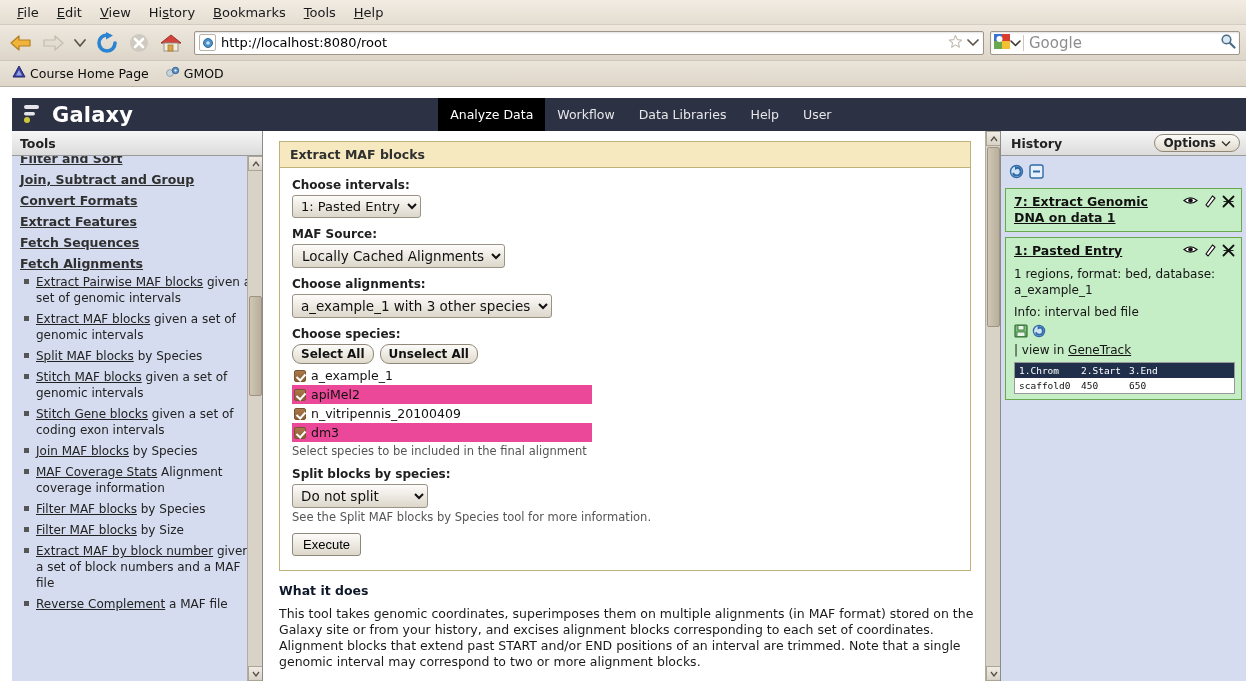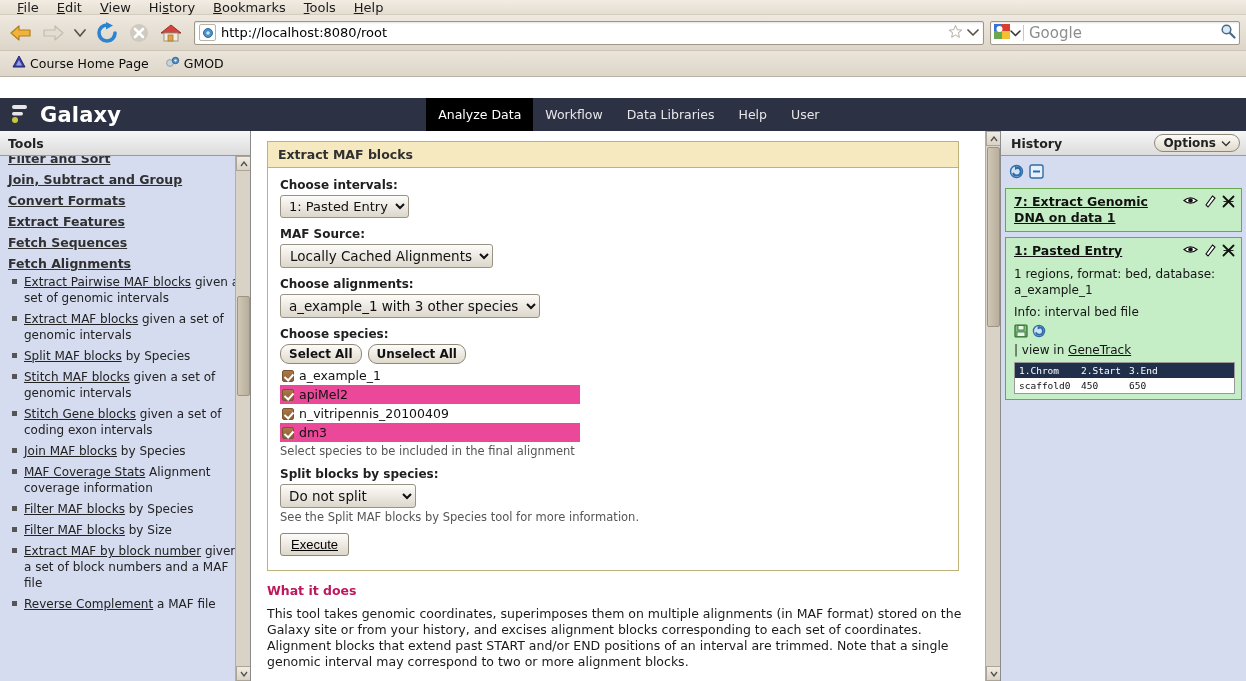--- a/index.html
+++ b/index.html
@@ -9,21 +9,21 @@
     overflow: hidden;
     font-family: "DejaVu Sans", sans-serif;
     font-size: 12px;
     background: #fff;
   }
 
   
   #browser { width: 1246px; height: 681px; position: relative; }
 
   .menubar {
-    height: 15px;
+    height: 25px;
     background: linear-gradient(to bottom,#f2ece3,#e4ddd1);
     border-bottom: 1px solid #d3ccc0;
     display: flex; align-items: center;
     padding-left: 8px;
   }
   .menubar .mi {
     font-size: 13px; color: #1a1a1a; padding: 2px 9px;
     font-family: "DejaVu Sans", sans-serif;
   }
   .menubar .mi u { text-decoration: underline; }
@@ -74,21 +74,21 @@
   .bookmarkbar {
     height: 26px;
     background: linear-gradient(to bottom,#eae4da,#ded6c9);
     border-bottom: 1px solid #b9b1a3;
     display:flex; align-items:center;
     padding-left: 6px; gap: 4px;
   }
   .bm { display:flex; align-items:center; gap:4px; padding: 2px 6px; font-size:12.5px; color:#0c0c0c; }
 
   
-  #galaxy { position:absolute; top:98px; left:0; width:1246px; height:583px; background:#fff; }
+  #galaxy { position:absolute; top:98px; left:0; width:1246px; height:583px; background:#fff;padding-left:12px; }
 
   .masthead {
     height: 33px; background:#2c3143;
     display:flex; align-items:center;
     color:#fff;
   }
   .glogo { display:flex; align-items:center; padding-left: 10px; gap:8px; }
   .gname { font-size:21px; font-weight:bold; letter-spacing:.2px; color:#fff; font-family:"DejaVu Sans", sans-serif; }
   .mastnav { display:flex; margin-left: 305px; height:33px; align-items:stretch; }
   .mastnav a {
@@ -180,42 +180,41 @@
     border:1px solid #8f8878;
     border-radius:9px;
     background: linear-gradient(to bottom,#fcfbf8,#e0dacd);
     color:#111;
   }
   button.exec {
     font-size:13px; font-weight:normal; border-radius:3px;
     padding: 3px 10px;
     border:1px solid #8f8878;
     background: linear-gradient(to bottom,#fdfcfa,#ddd7cb);
-    text-decoration: underline;
   }
 
   .checkrow {
     display:flex; align-items:center; gap:5px;
     padding: 2px 4px 2px 2px; width: 300px;
     font-size:12.5px; color:#111;
   }
   .checkrow.alt { background:#ec4899; }
   .cbx {
     width:12px; height:12px; border-radius:2px;
     background: linear-gradient(to bottom,#a9784a,#8d5f36);
     border:1px solid #7a5330;
     position:relative; flex:0 0 auto;
   }
   .cbx:after {
     content:""; position:absolute; left:3px; top:1px;
     width:4px; height:7px; border:solid #fff; border-width:0 2px 2px 0;
     transform: rotate(42deg);
   }
 
-  .wid-title { font-weight:bold; font-size:12.5px; color:#be185d; margin: 12px 0 8px 0; }
+  .wid-title { font-weight:bold; font-size:12.5px; color:#0f172a; margin: 12px 0 8px 0; }
   .wid-body { font-size:12.5px; color:#1a1a1a; line-height:16px; width: 700px; }
 
   
   .historypanel {
     width: 246px; background:#d5dcef;
     border-left:1px solid #8b8b8b;
     display:flex; flex-direction:column;
   }
   .hist-header {
     height:25px; background:linear-gradient(to bottom,#f6f6f6,#dcdcdc);

